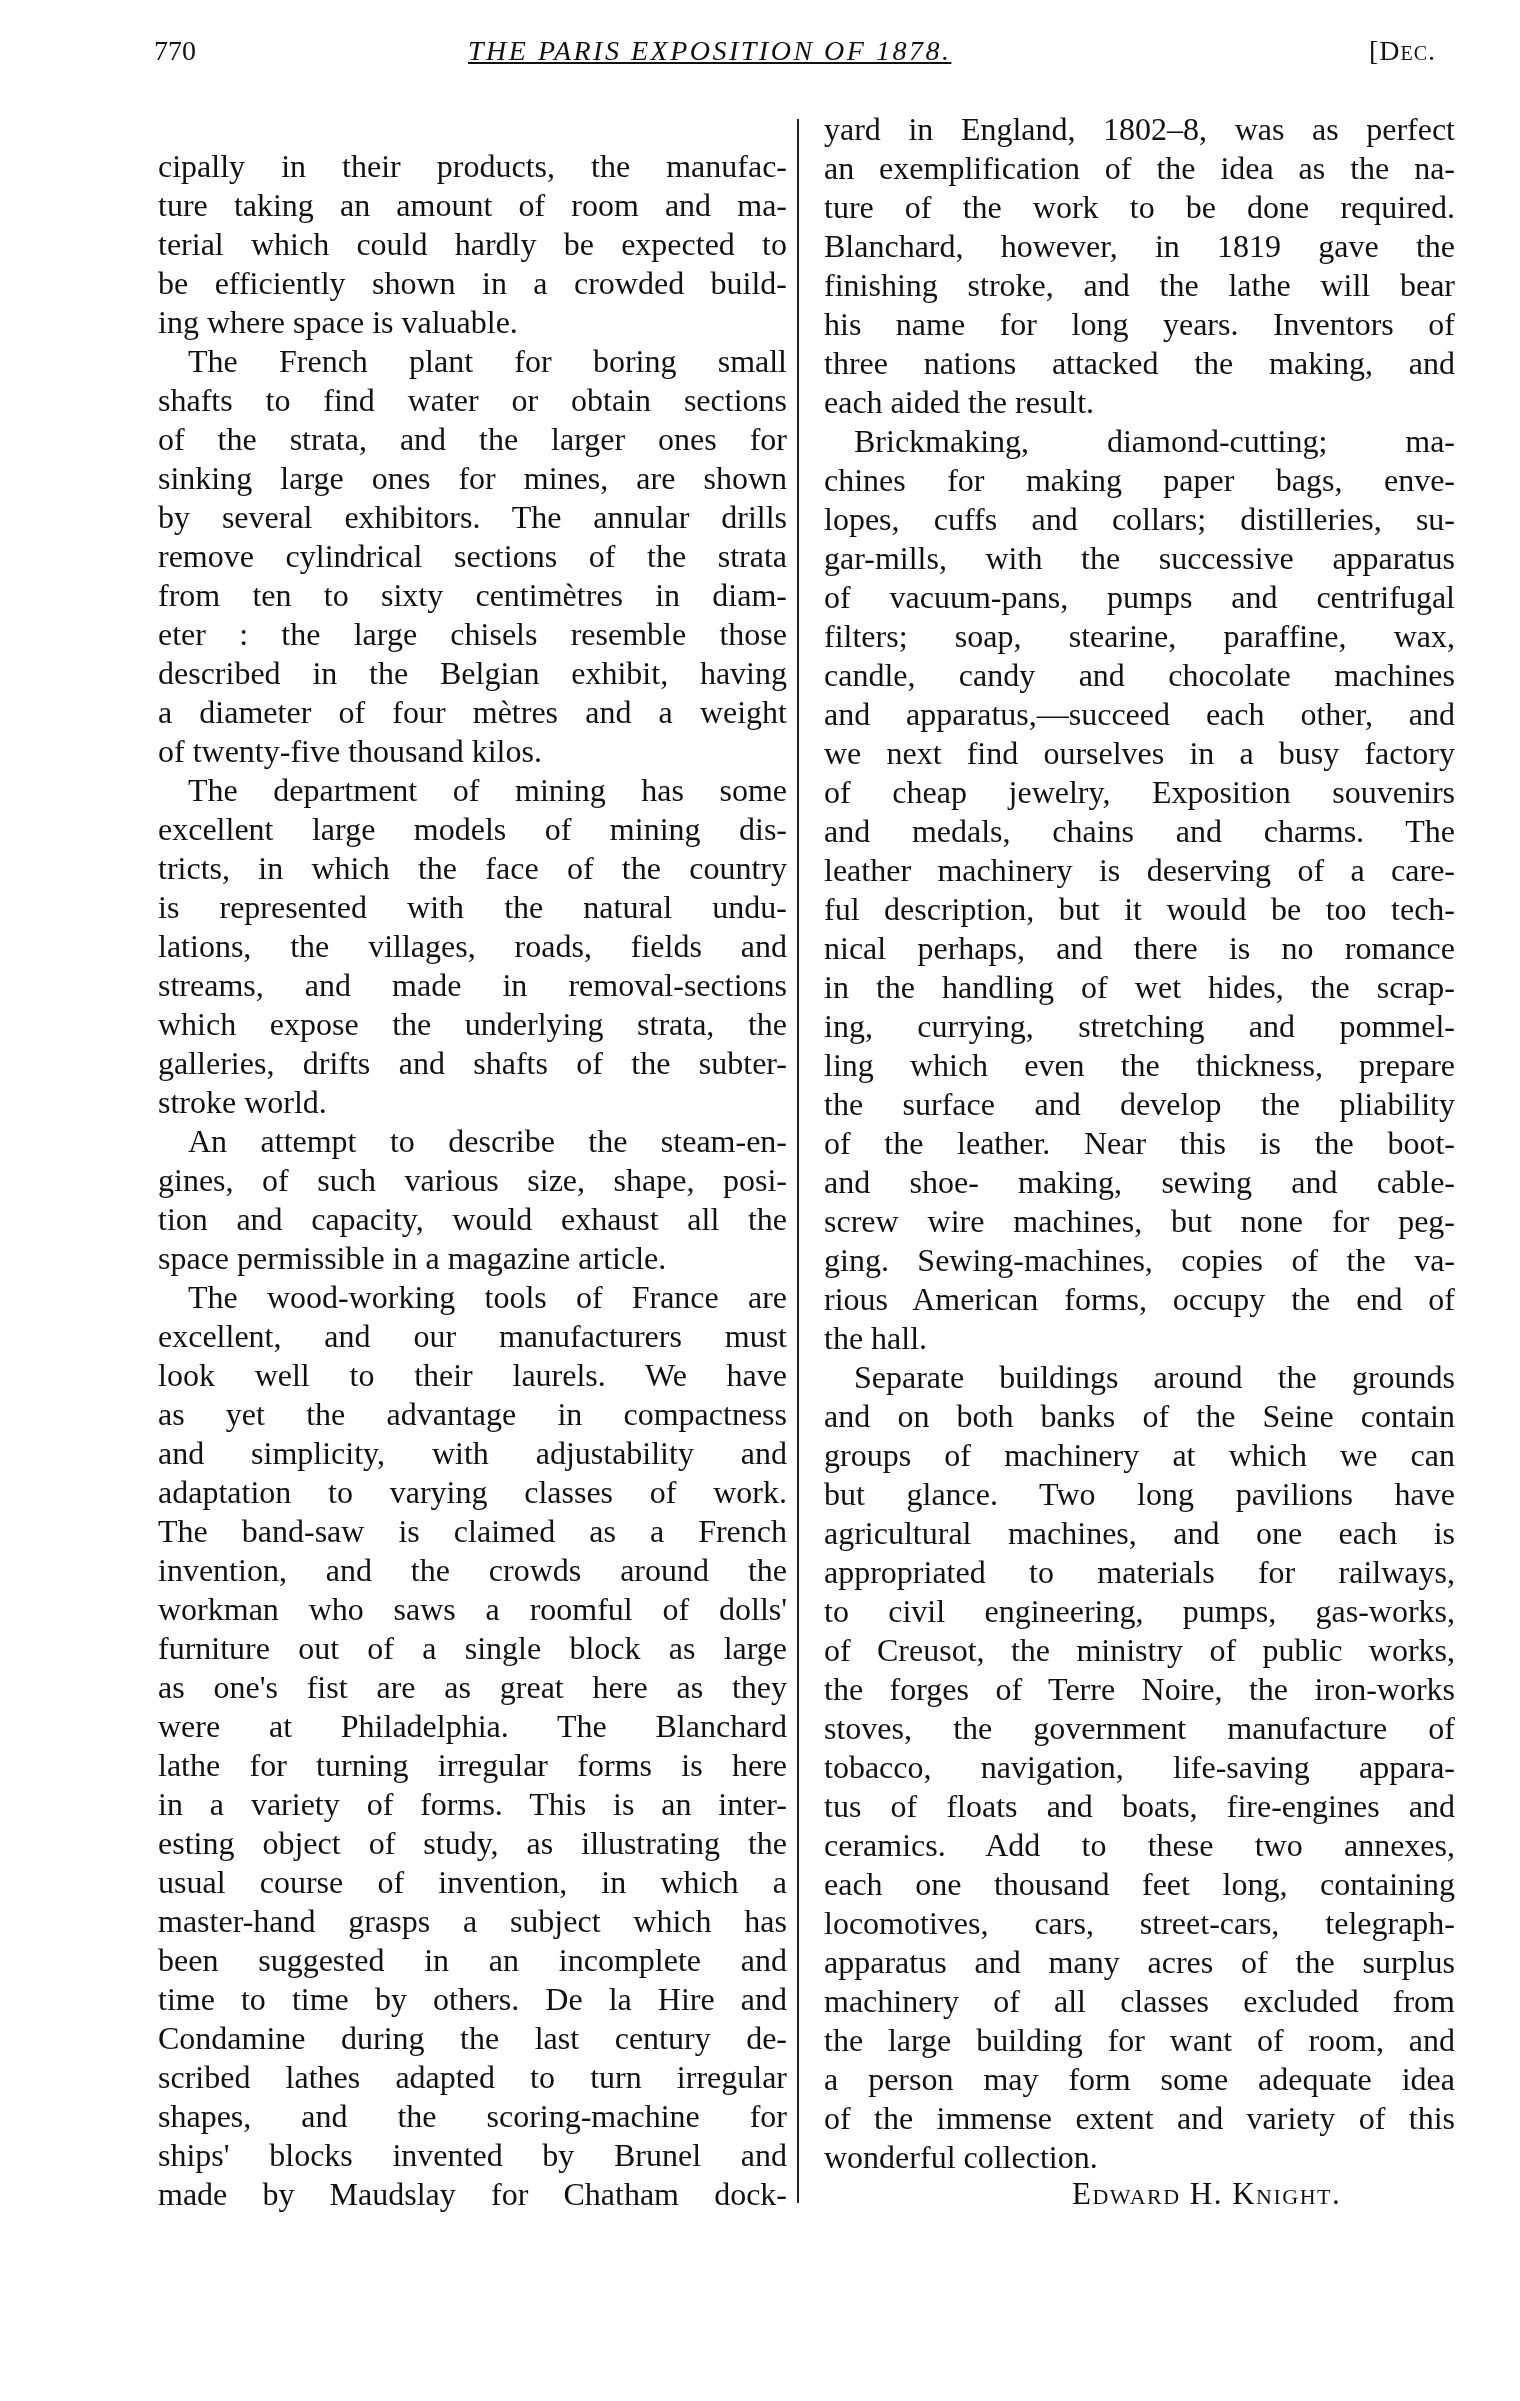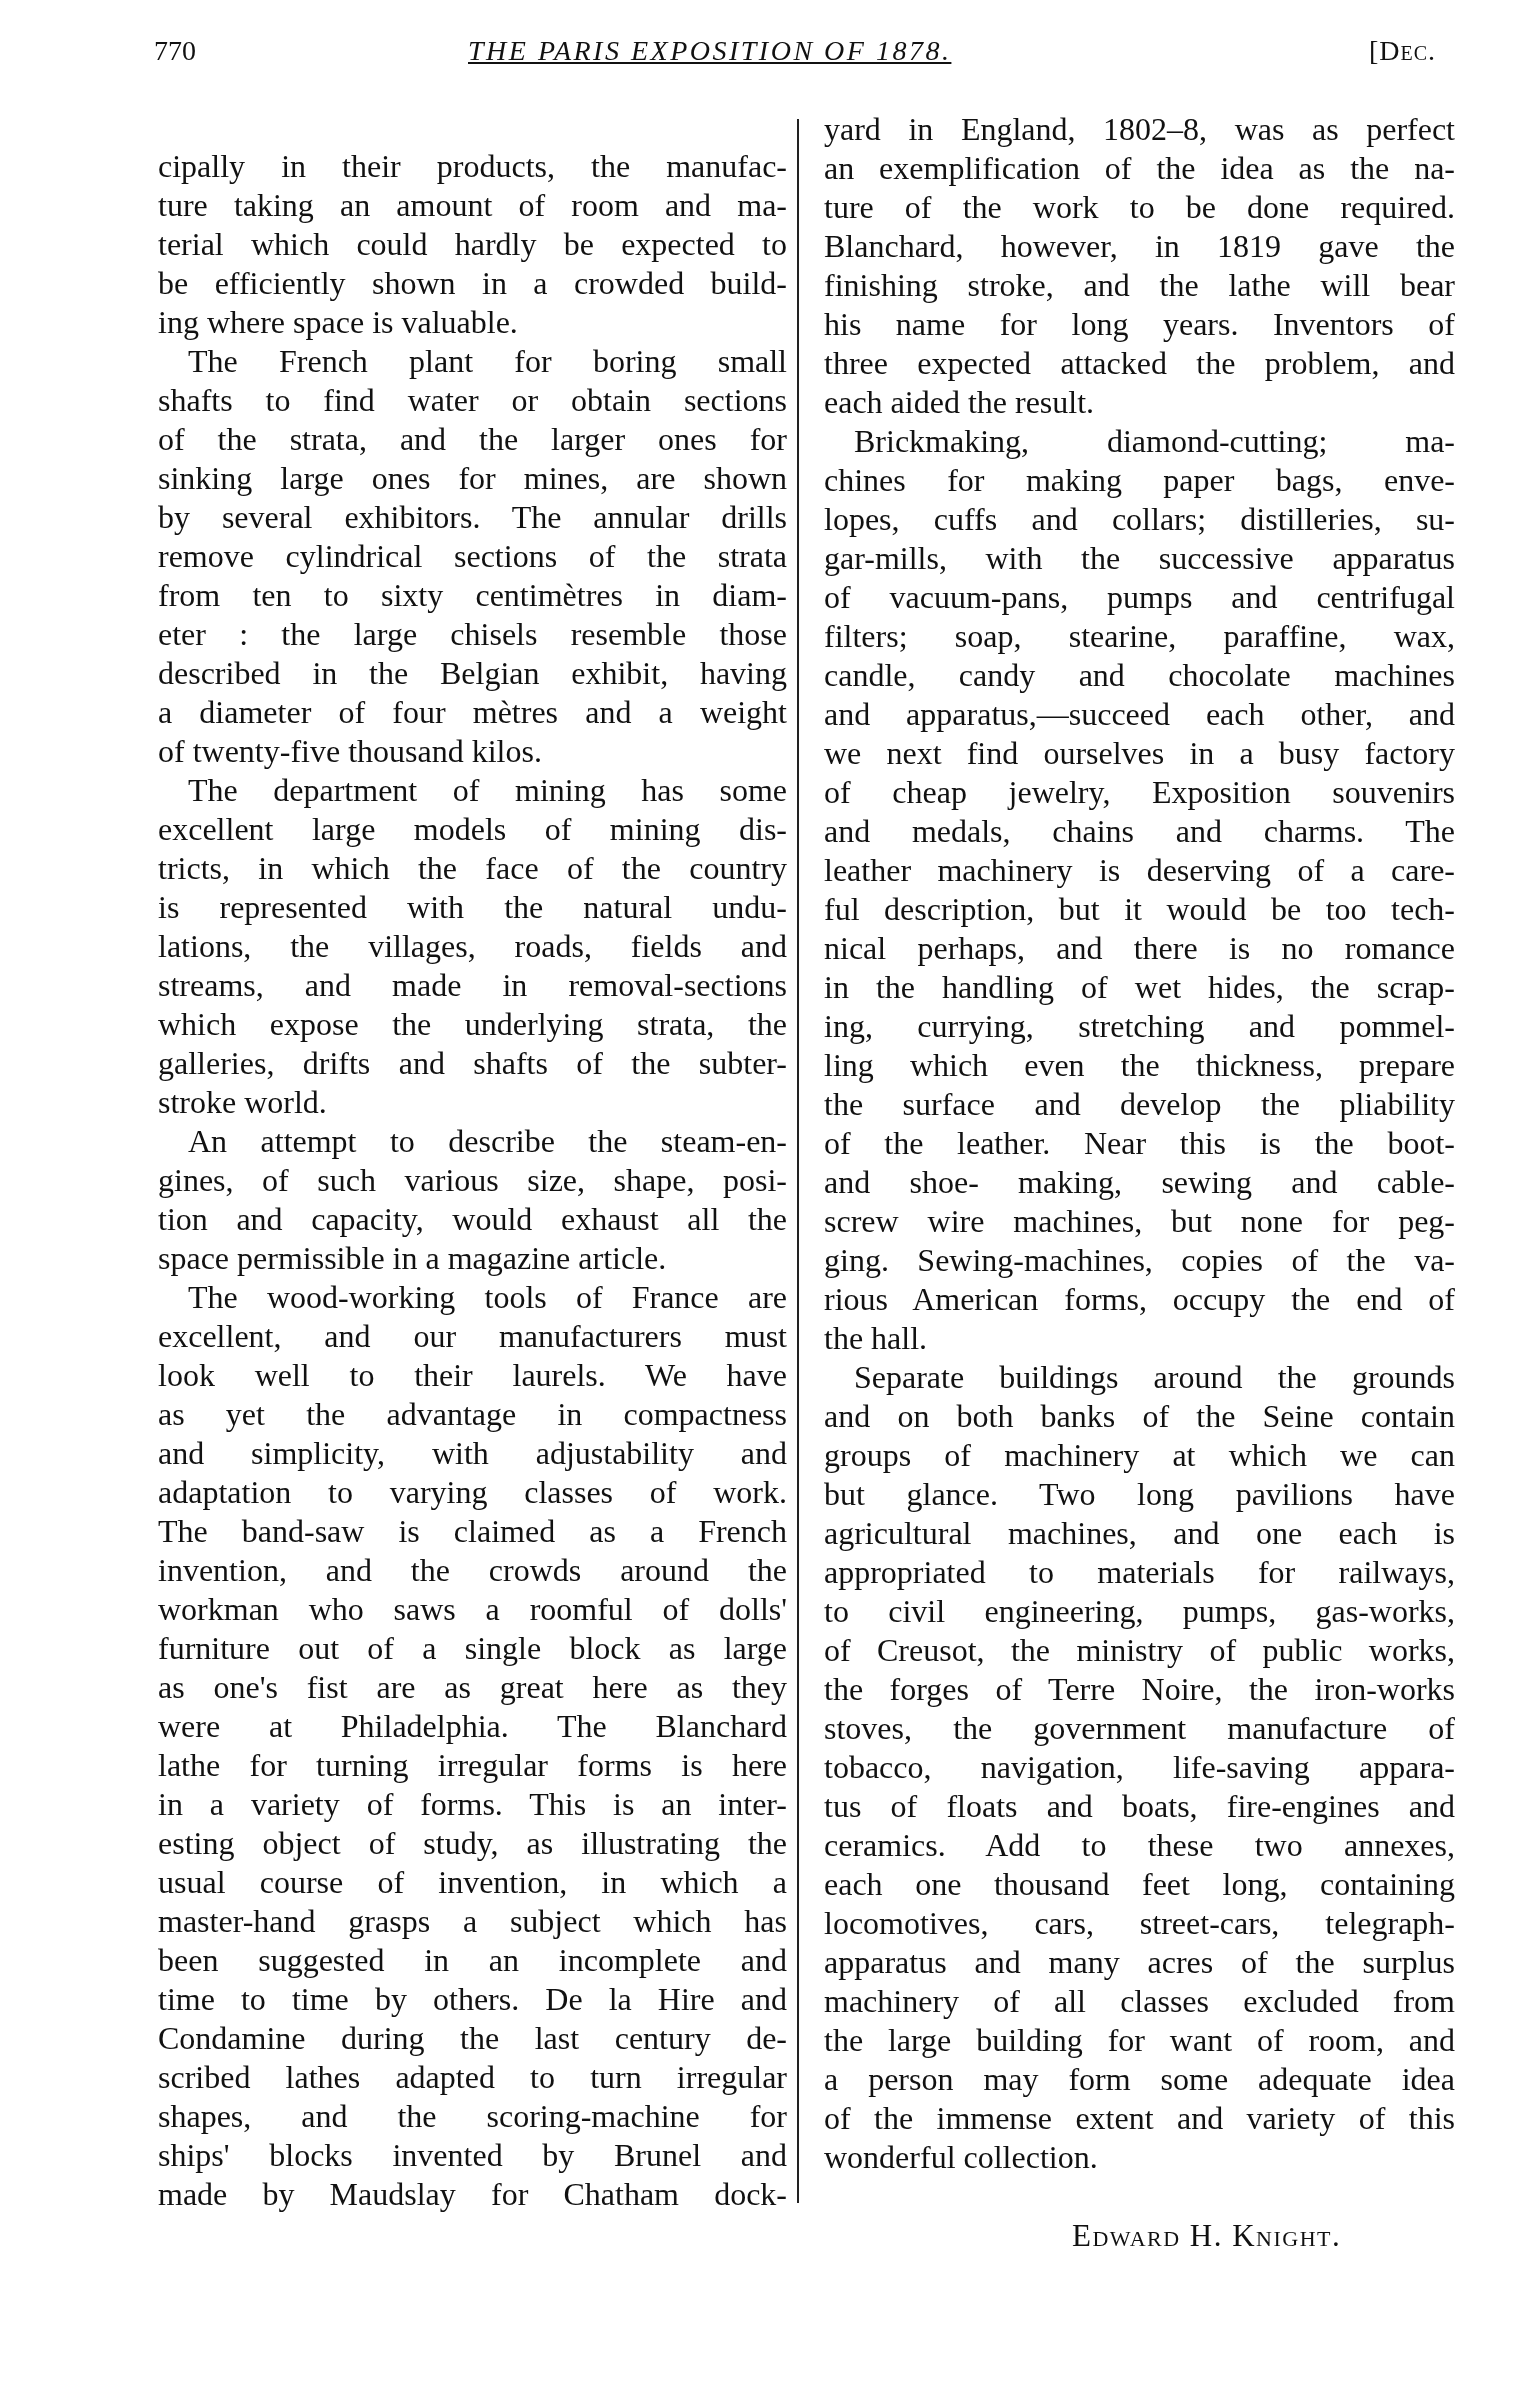--- a/index.html
+++ b/index.html
@@ -9,21 +9,21 @@
   .pnum { left:154px; }
   .title { left:468px; font-style:italic; letter-spacing:2.5px;text-decoration:underline; }
   .month { left:1369px; font-variant:small-caps; letter-spacing:1px; }
   .col { position:absolute; top:110px; font-size:32px; line-height:39px; }
   .col.left { left:158px; width:629px;margin-top:37px; }
   .col.right { left:824px; width:631px; }
   .ln { display:block; height:39px; white-space:nowrap; text-align:justify; text-align-last:justify; }
   .ln.last { text-align-last:left; }
   .ln.ind { padding-left:30px; }
   .divider { position:absolute; left:797px; top:119px; width:1.5px; height:2084px; background:#222; }
-  .sig { position:absolute; left:1072px; top:2176px; font-size:31px; font-variant:small-caps; letter-spacing:1.5px;margin-top:42px; }
+  .sig { position:absolute; left:1072px; top:2176px; font-size:31px; font-variant:small-caps; letter-spacing:1.5px; }
 </style>
 </head>
 <body>
 
 <div class="hdr pnum">770</div>
 <div class="hdr title">THE PARIS EXPOSITION OF 1878.</div>
 <div class="hdr month">[Dec.</div>
 
 <div class="col left" id="colL">
     <span class="ln">cipally in their products, the manufac-</span>
@@ -81,21 +81,21 @@
     <span class="ln">made by Maudslay for Chatham dock-</span>
   </div>
 <div class="divider"></div>
 <div class="col right" id="colR">
     <span class="ln">yard in England, 1802–8, was as perfect</span>
     <span class="ln">an exemplification of the idea as the na-</span>
     <span class="ln">ture of the work to be done required.</span>
     <span class="ln">Blanchard, however, in 1819 gave the</span>
     <span class="ln">finishing stroke, and the lathe will bear</span>
     <span class="ln">his name for long years. Inventors of</span>
-    <span class="ln">three expected attacked the problem, and</span>
+    <span class="ln">three nations attacked the making, and</span>
     <span class="ln last">each aided the result.</span>
     <span class="ln ind">Brickmaking, diamond-cutting; ma-</span>
     <span class="ln">chines for making paper bags, enve-</span>
     <span class="ln">lopes, cuffs and collars; distilleries, su-</span>
     <span class="ln">gar-mills, with the successive apparatus</span>
     <span class="ln">of vacuum-pans, pumps and centrifugal</span>
     <span class="ln">filters; soap, stearine, paraffine, wax,</span>
     <span class="ln">candle, candy and chocolate machines</span>
     <span class="ln">and apparatus,—succeed each other, and</span>
     <span class="ln">we next find ourselves in a busy factory</span>

